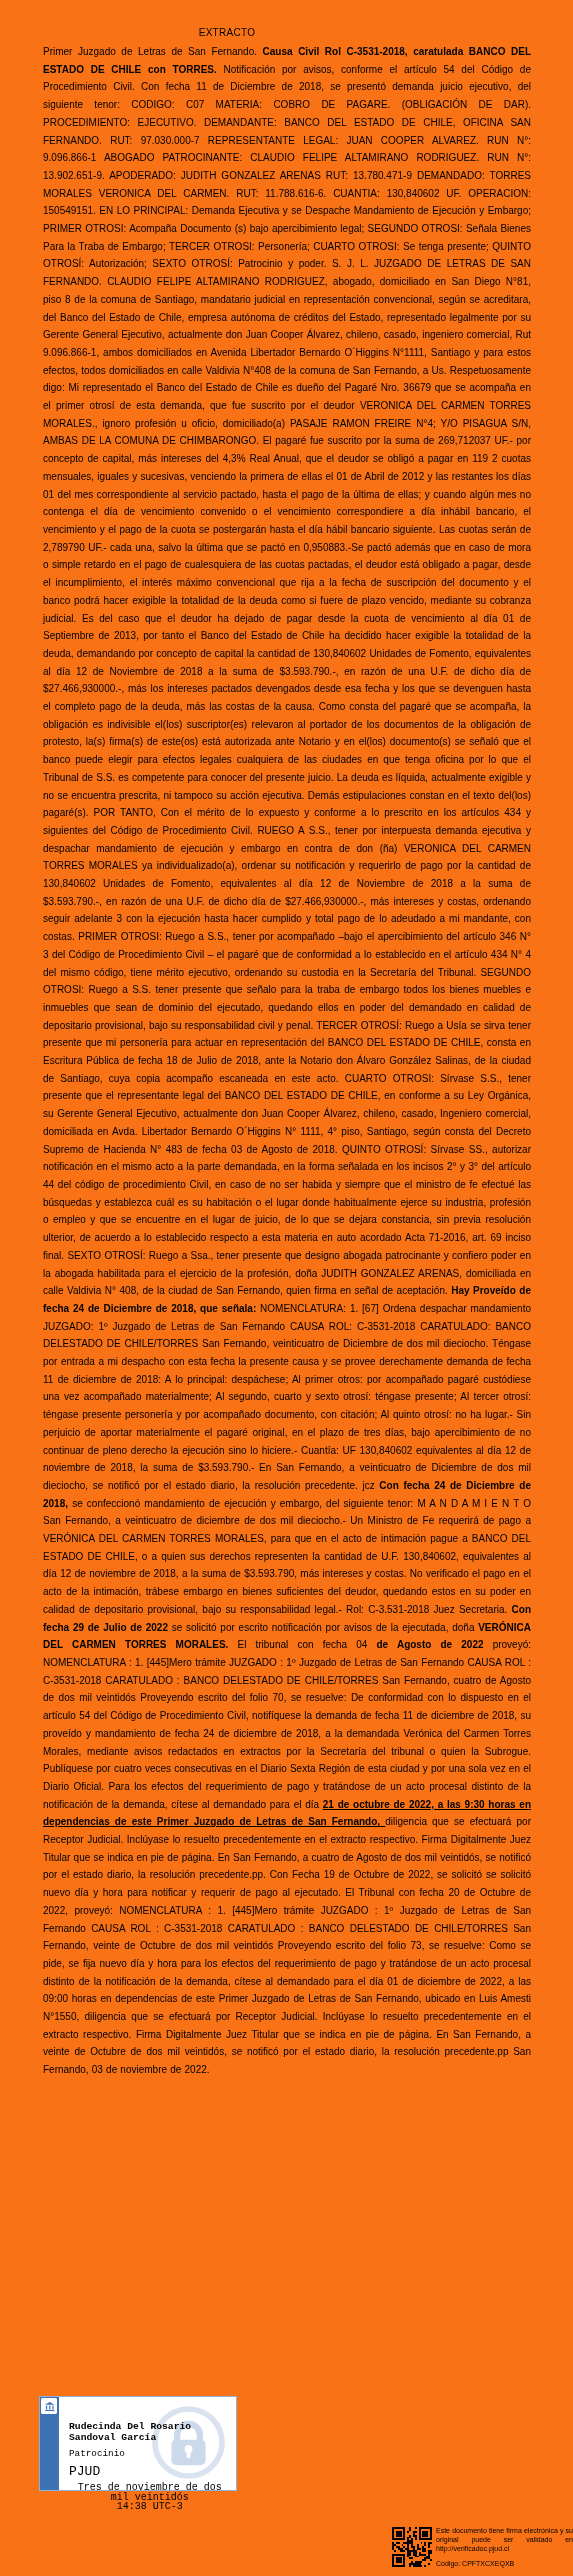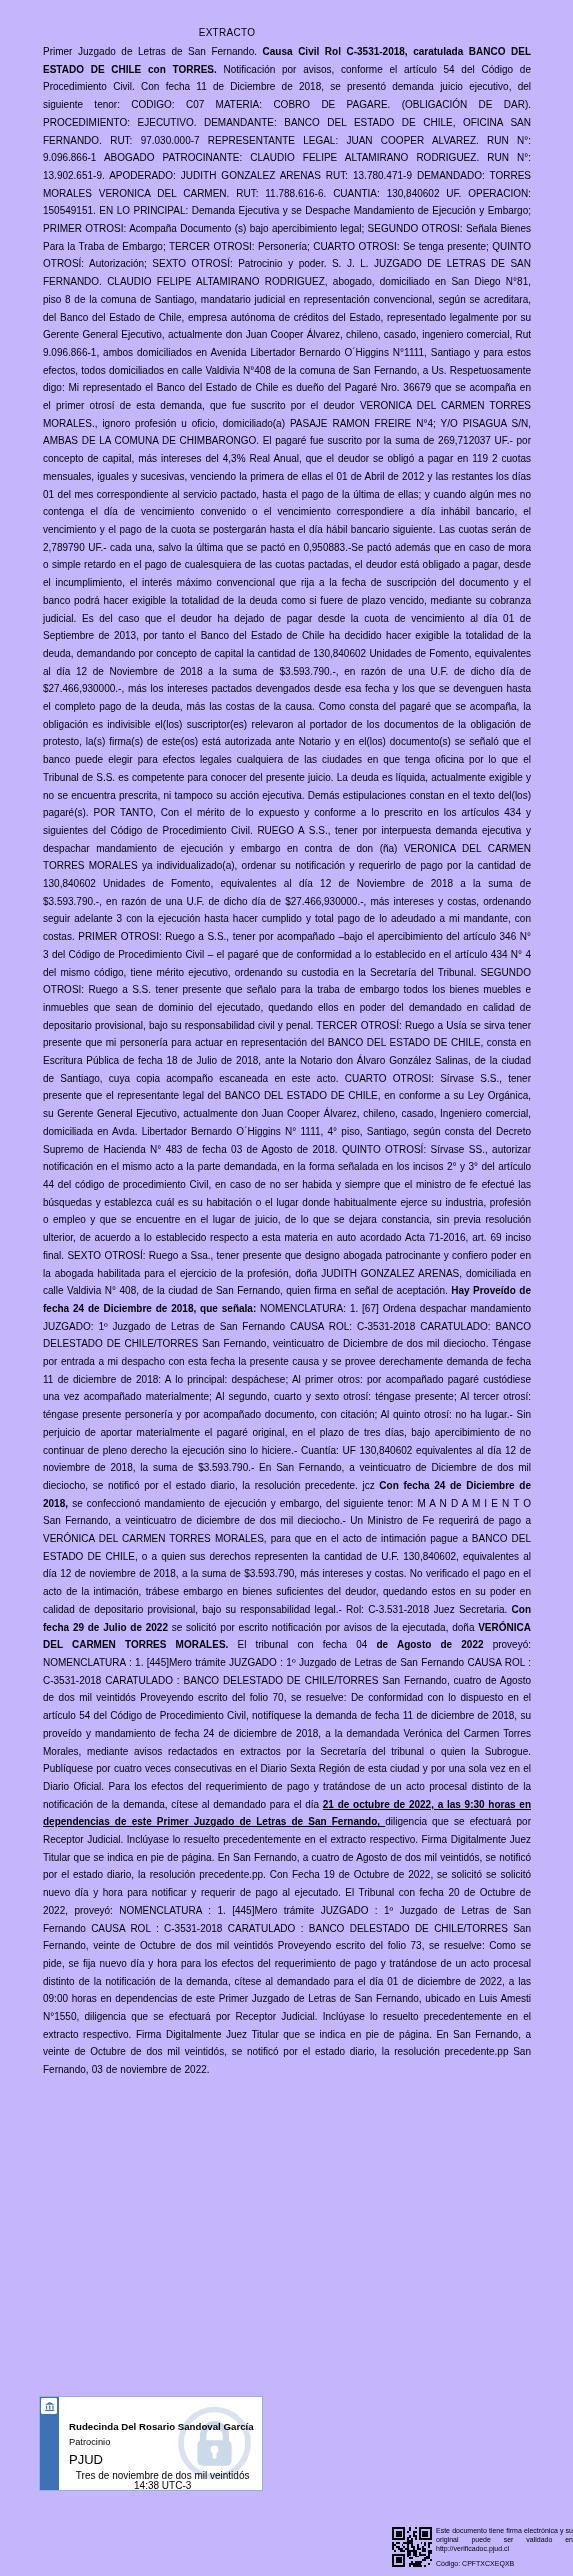--- a/index.html
+++ b/index.html
@@ -1,35 +1,35 @@
 <!DOCTYPE html>
 <html style="--accent-blue: #3d72b5; --sig-border: #8fb3da; --watermark: #d4dfee; --text: #000000;font-size:11.5px"><head>
 <meta charset="utf-8">
 <style>
   html,body{margin:0;padding:0;background:#ffffff;}
   .page{
-    position:relative;width:573px;height:2576px;background:#c4b5fd;
+    position:relative;width:573px;height:2576px;background:#f97316;
     font-family:"Liberation Sans", sans-serif;color:#000;overflow:hidden;
   }
   .doc-title{
     position:absolute;top:27px;left:43px;width:368px;text-align:center;
     font-size:10px;letter-spacing:0.3px;
   }
   .doc-body{
     position:absolute;top:43px;left:43px;width:488px;
     font-size:10px;line-height:17.7px;text-align:justify;
     word-spacing:0.4px;
   }
   .doc-body .b{font-weight:bold;}
   .doc-body .u{text-decoration:underline;}
 
   
   .sig-box{
-    position:absolute;left:39px;top:2396px;width:224px;height:95px;
-    border:0.7px solid var(--sig-border,#8fb3da);background:#fff;box-sizing:border-box;
+    position:absolute;left:39px;top:2396px;width:198px;height:95px;
+    border:0.7px solid var(--sig-border,#8fb3da);background:#fff;box-sizing:border-box;font-family:Liberation Mono, monospace;
   }
   .sig-bar{
     position:absolute;left:0;top:0;bottom:0;width:18.6px;
     background:var(--accent-blue,#3d72b5);
   }
   .sig-bank-icon{
     position:absolute;left:1.4px;top:1.4px;width:15.8px;height:15.8px;background:#fff;
     border-radius:1.4px;display:flex;align-items:center;justify-content:center;
   }
   .sig-watermark{

